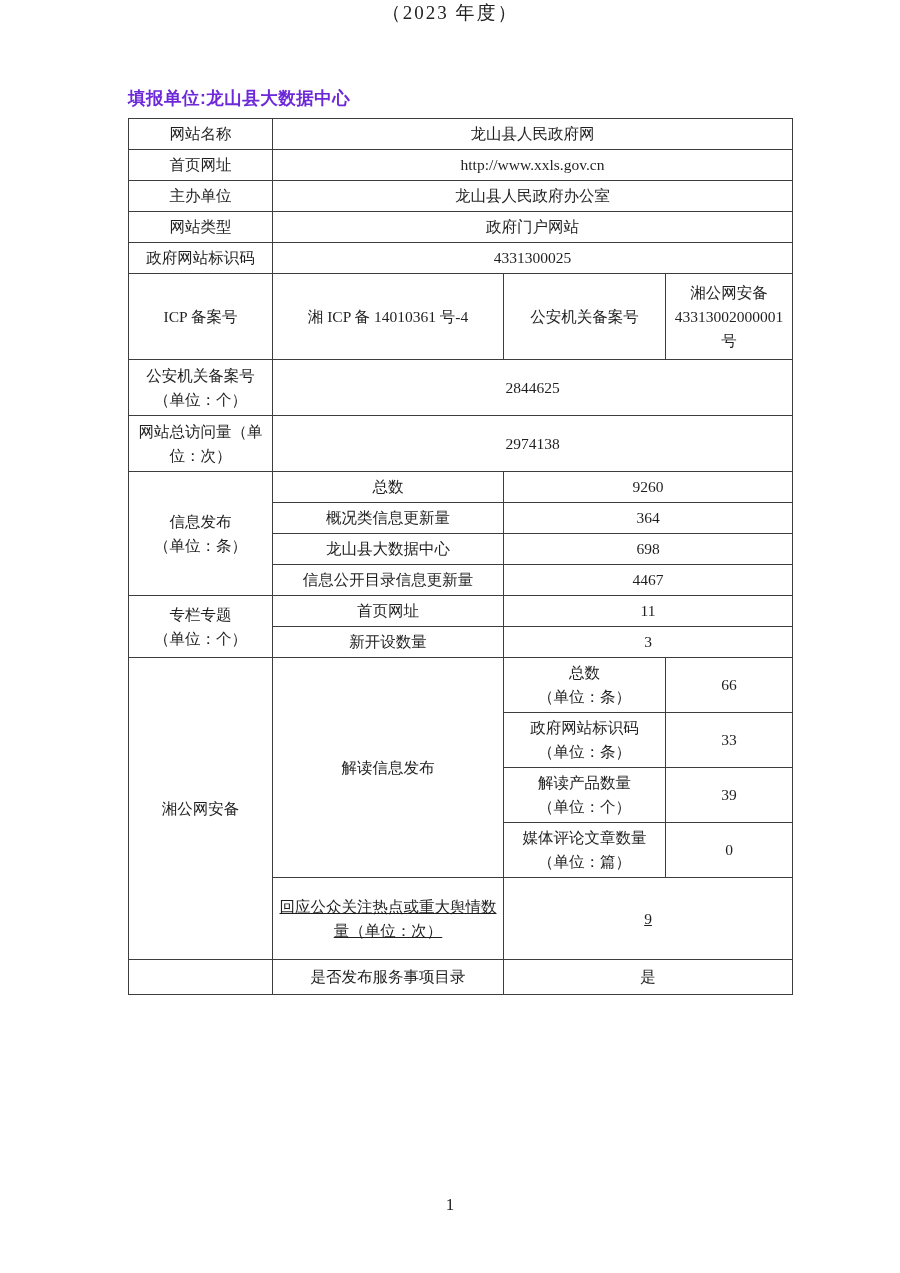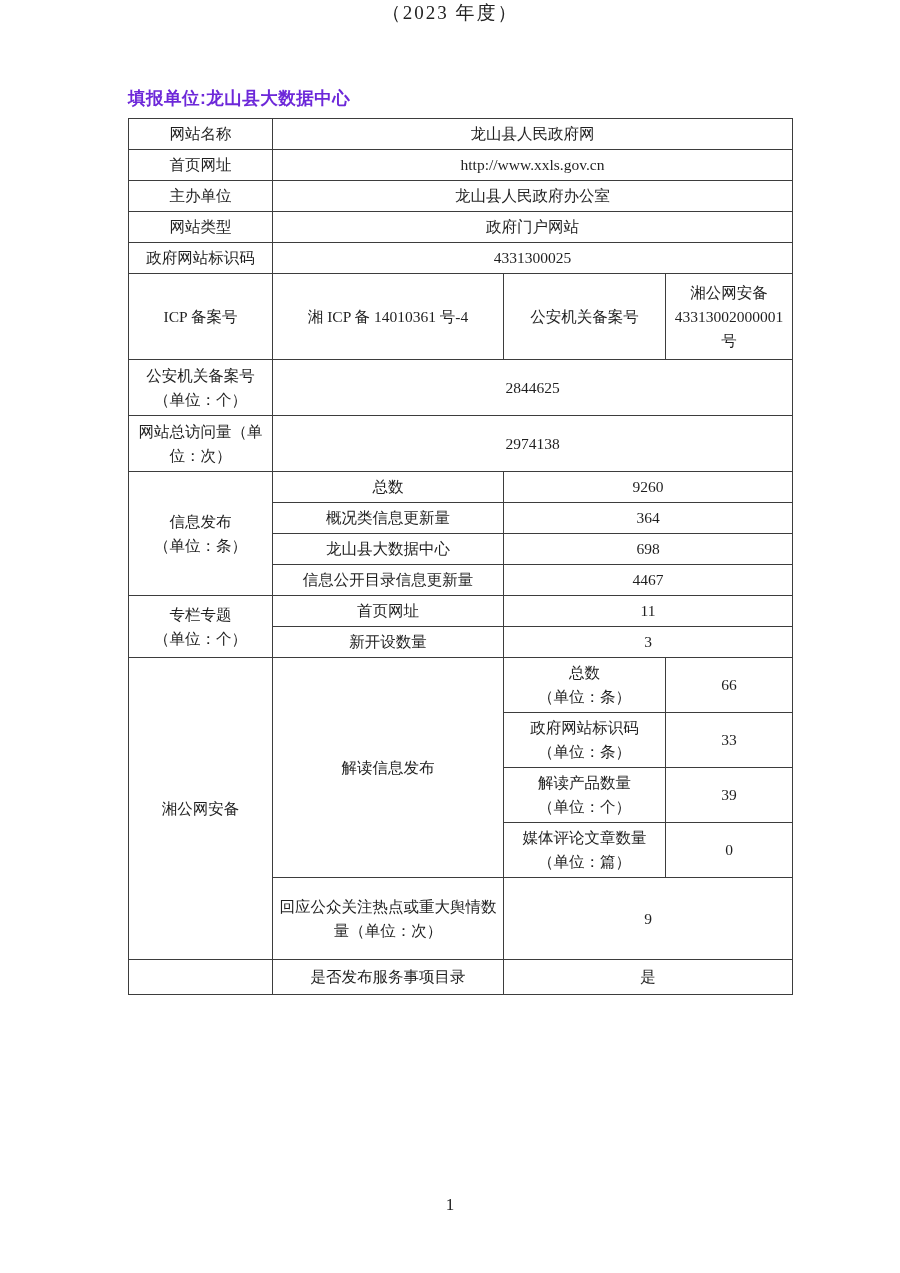--- a/index.html
+++ b/index.html
@@ -51,21 +51,21 @@
     line-height: 1.55;
     padding: 3px 6px;
     color: #1f1f1f;
     word-break: break-word;
   }
   td.break-all { word-break: break-all; }
   .h31 { height: 31px; }
   .h86 { height: 86px; }
   .h56 { height: 56px; }
   .h51 { height: 51px; }
-  .h82 { height: 82px; }
+  .h82 { height: 82px; text-decoration: underline; }
   .h35 { height: 35px; }
   .page-number {
     position: absolute;
     bottom: 58px;
     left: 0;
     width: 100%;
     text-align: center;
     font-size: 17px;
     color: #222;
   }

